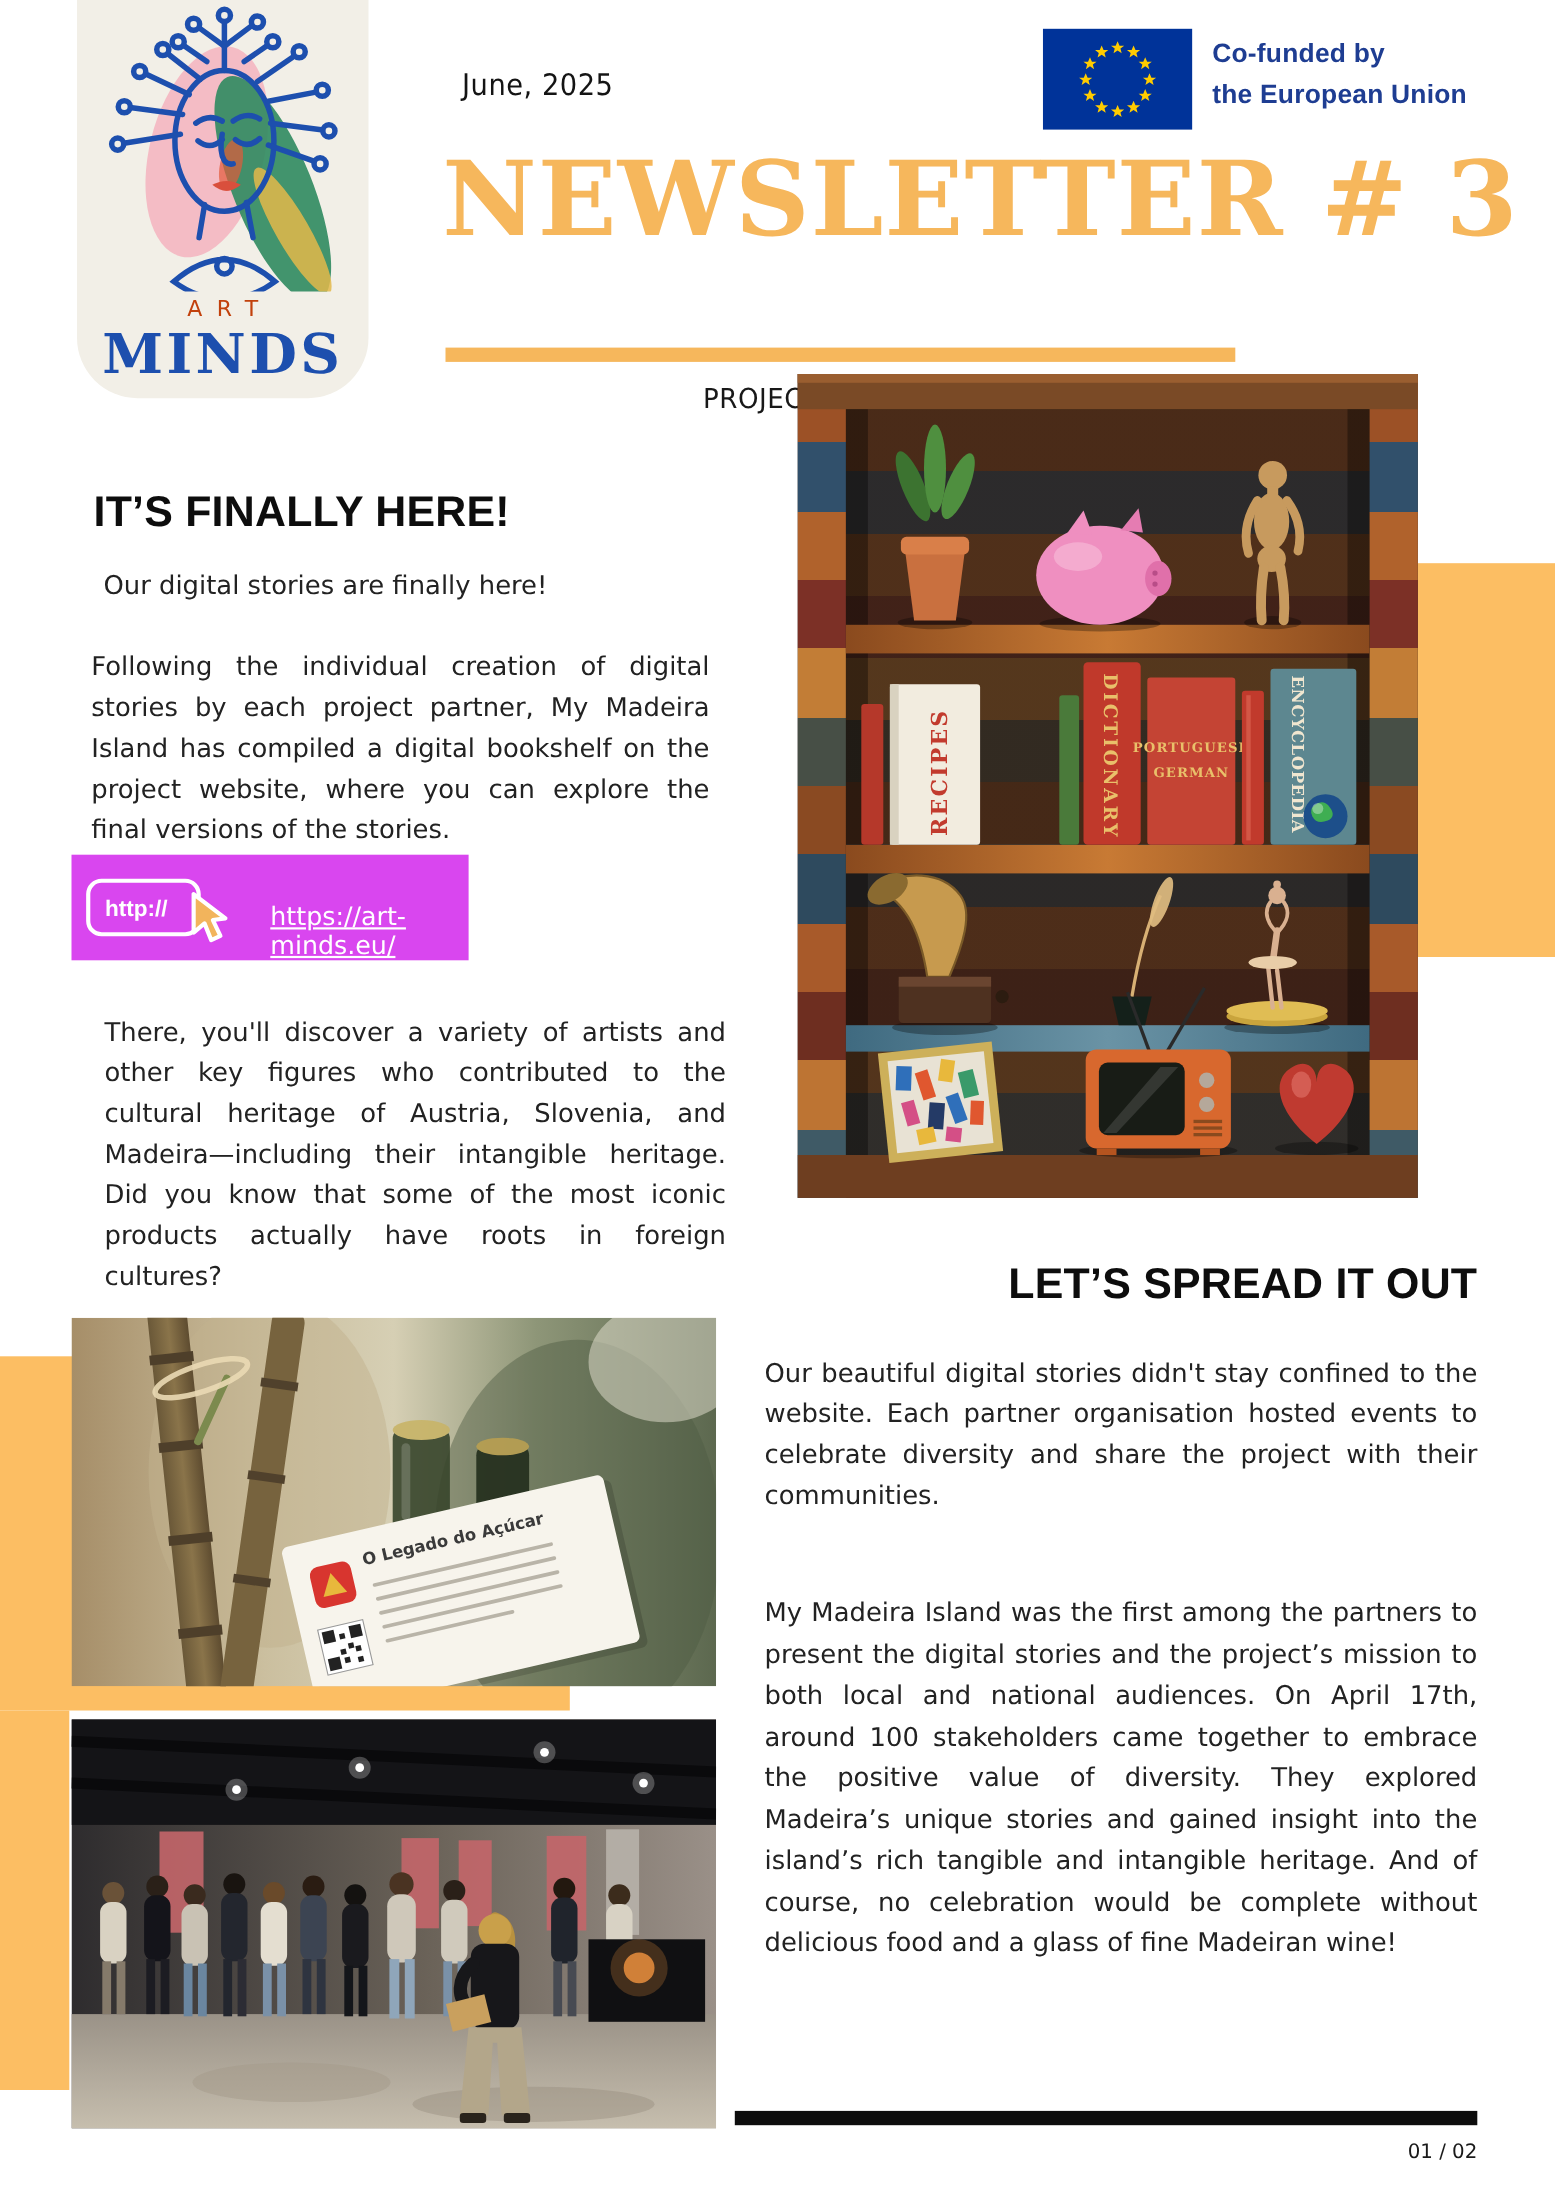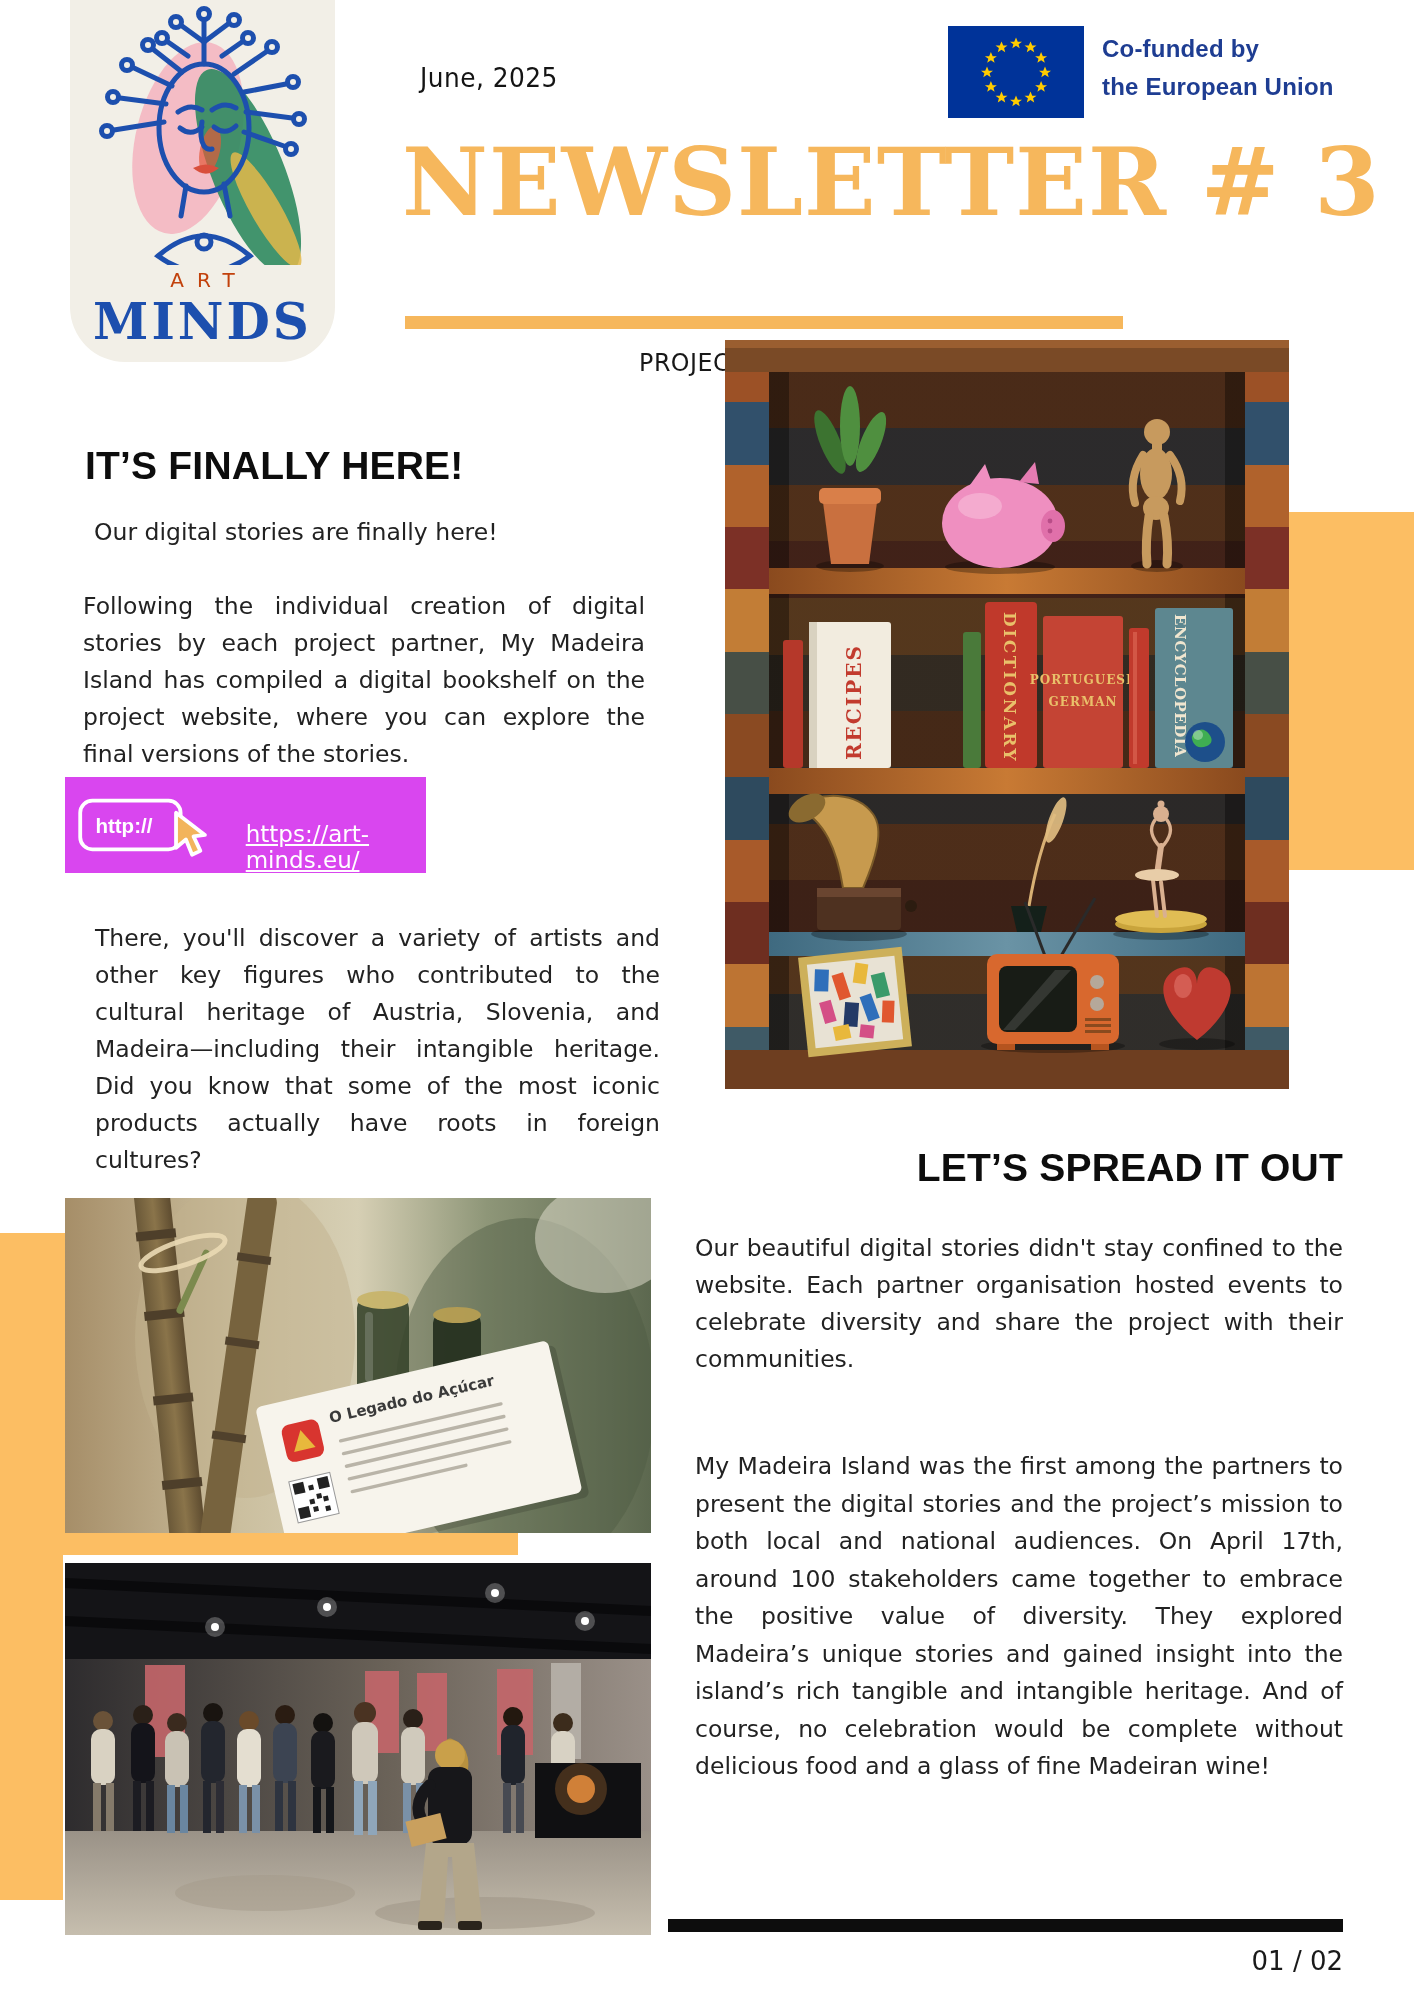--- a/index.html
+++ b/index.html
@@ -40,21 +40,21 @@
   .rectA{left:0;top:1233px;width:518px;height:322px;background:#FCBE63;z-index:1;}
   .rectB{left:0;top:1555px;width:63px;height:345px;background:#FCBE63;z-index:1;}
   .rectC{left:1287px;top:512px;width:127px;height:358px;background:#FCBE63;z-index:1;}
 
   
   .shelf-img{left:725px;top:340px;width:564px;height:749px;z-index:2;}
   .h-right{left:695px;top:1146px;width:648px;text-align:right;}
   .p-spread1{left:695px;top:1230px;width:648px;}
   .p-spread2{left:695px;top:1448px;width:648px;font-size:23.5px;line-height:37.5px;}
   .footer-bar{left:668px;top:1919px;width:675px;height:13px;background:#0d0d0d;}
-  .page-no{left:1143px;top:1946px;width:200px;text-align:right;font-size:26px;color:#1a1a1a;}
+  .page-no{left:1143px;top:1946px;width:200px;text-align:right;font-size:18px;color:#1a1a1a;}
 </style>
 </head>
 <body>
 
 <div class="page">
 
   <div class="abs rectC"></div>
   <div class="abs rectA"></div>
   <div class="abs rectB"></div>
 

